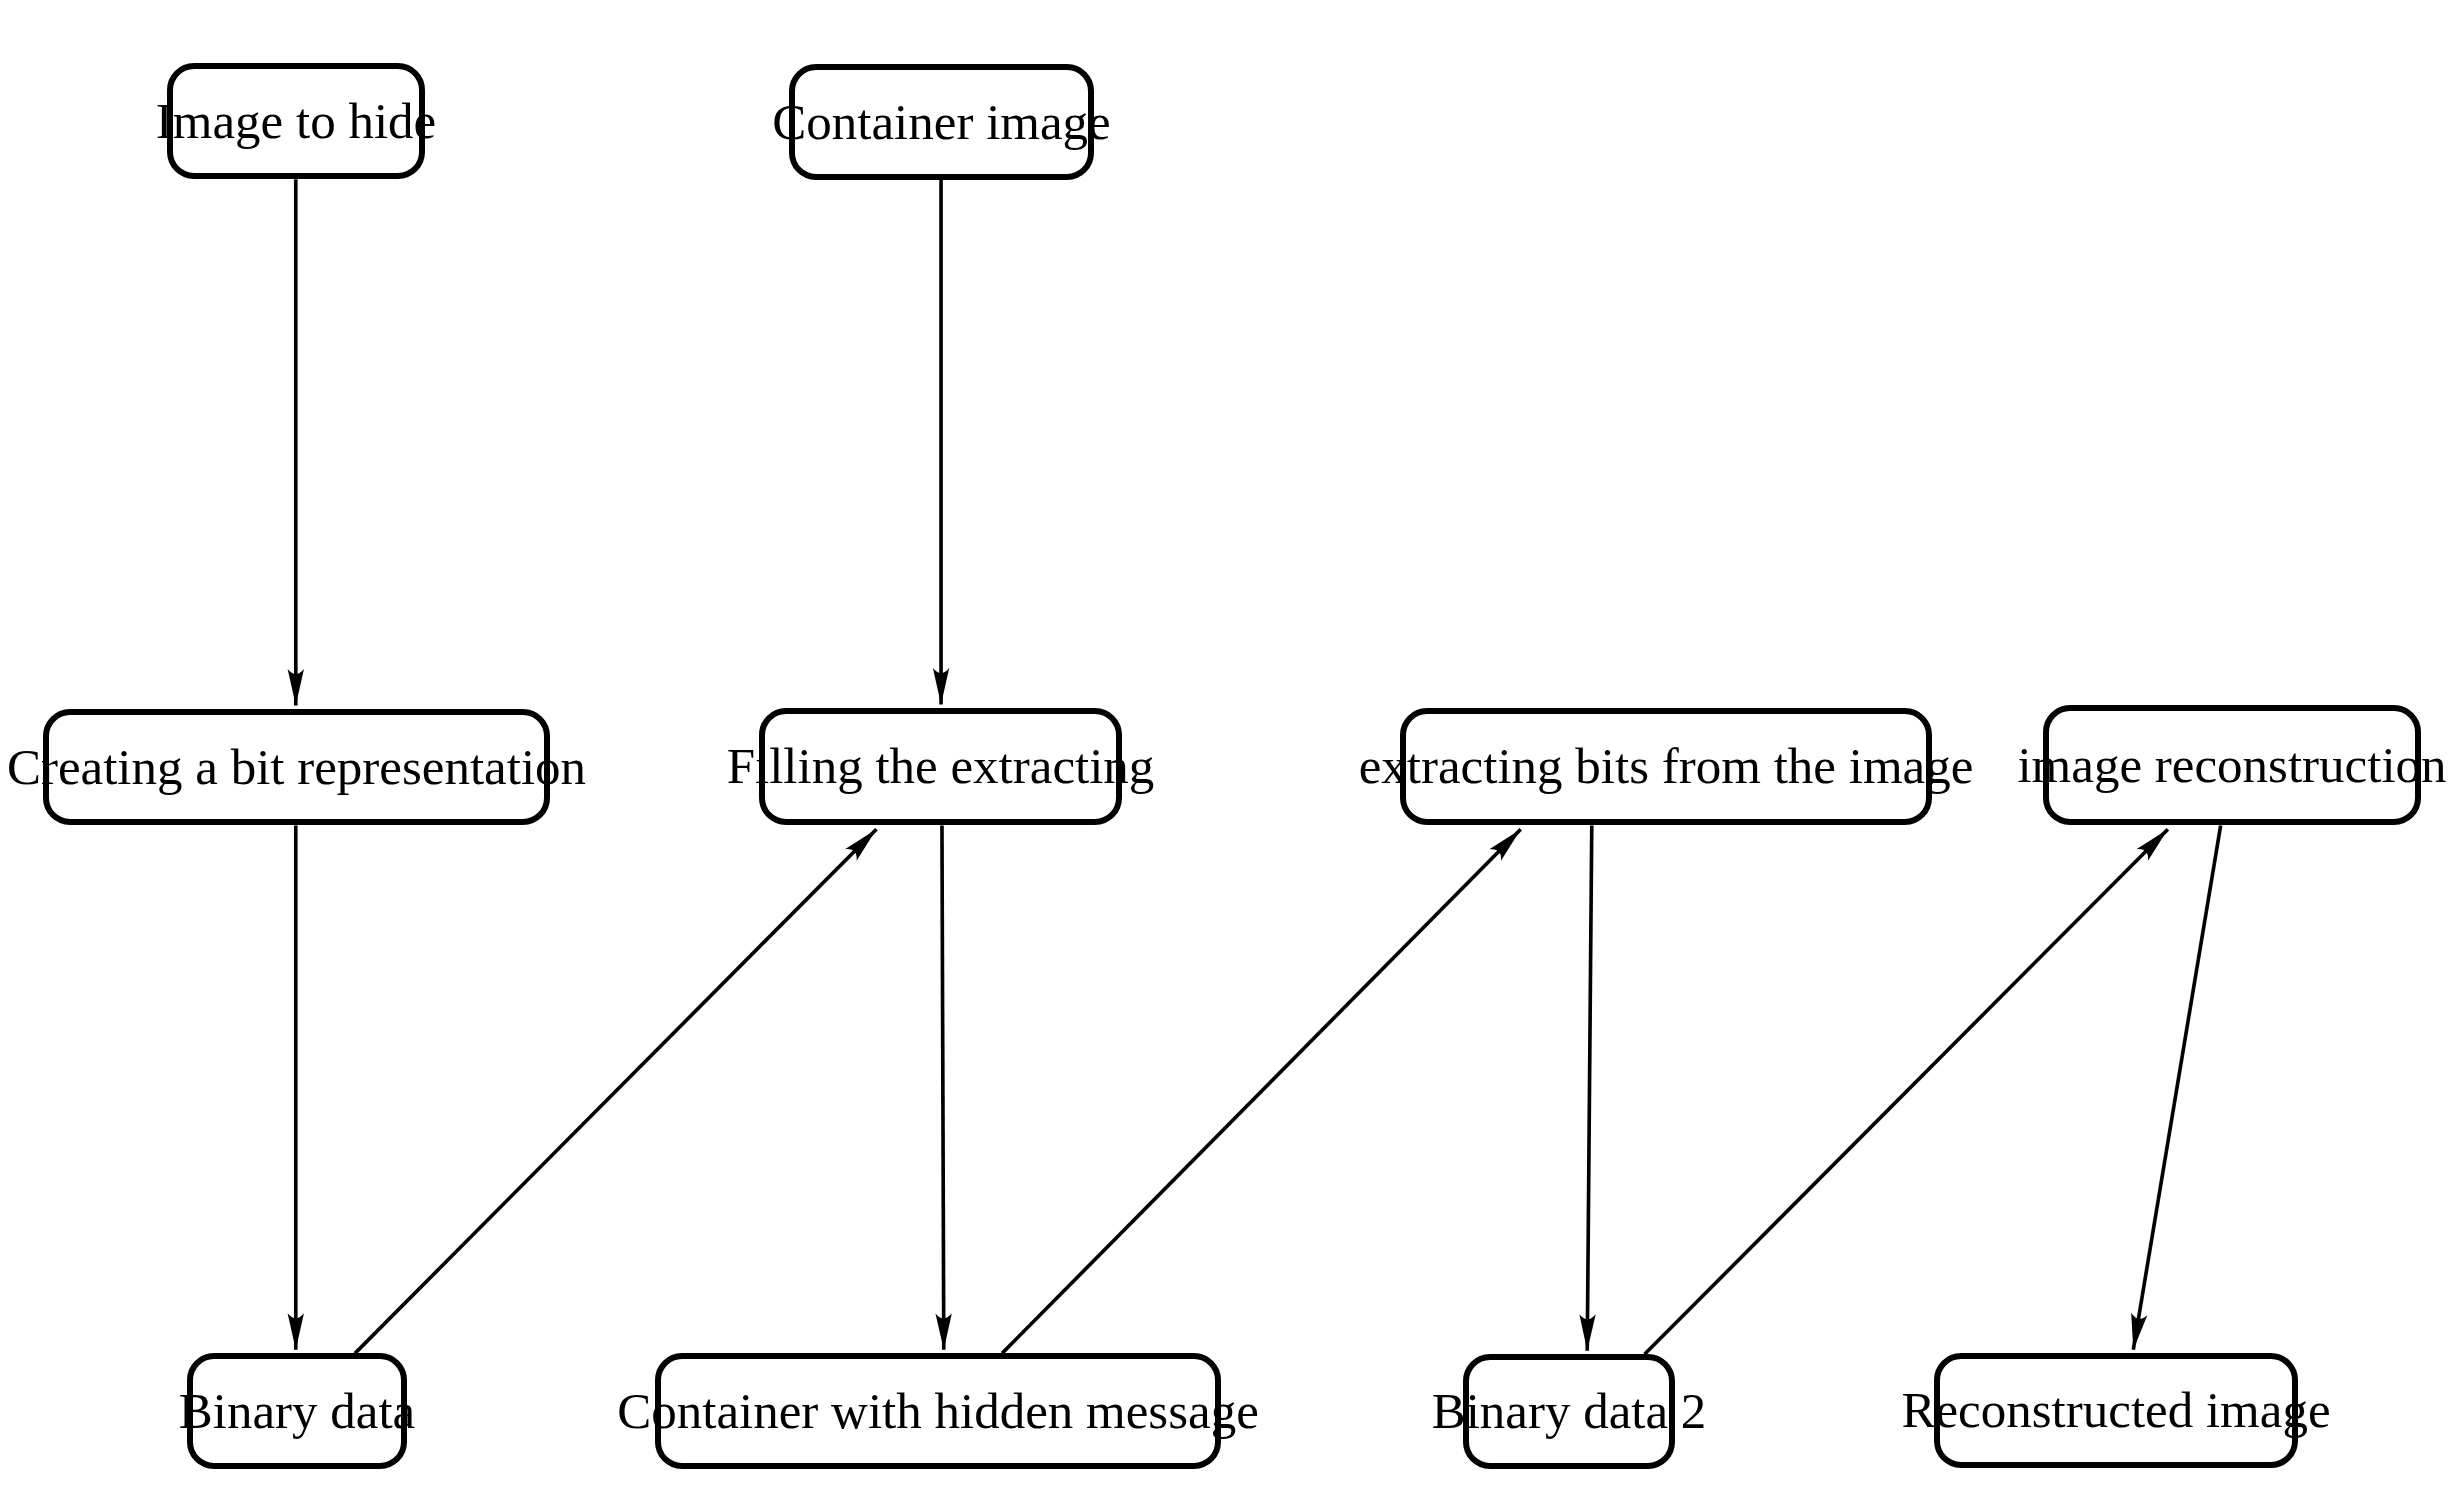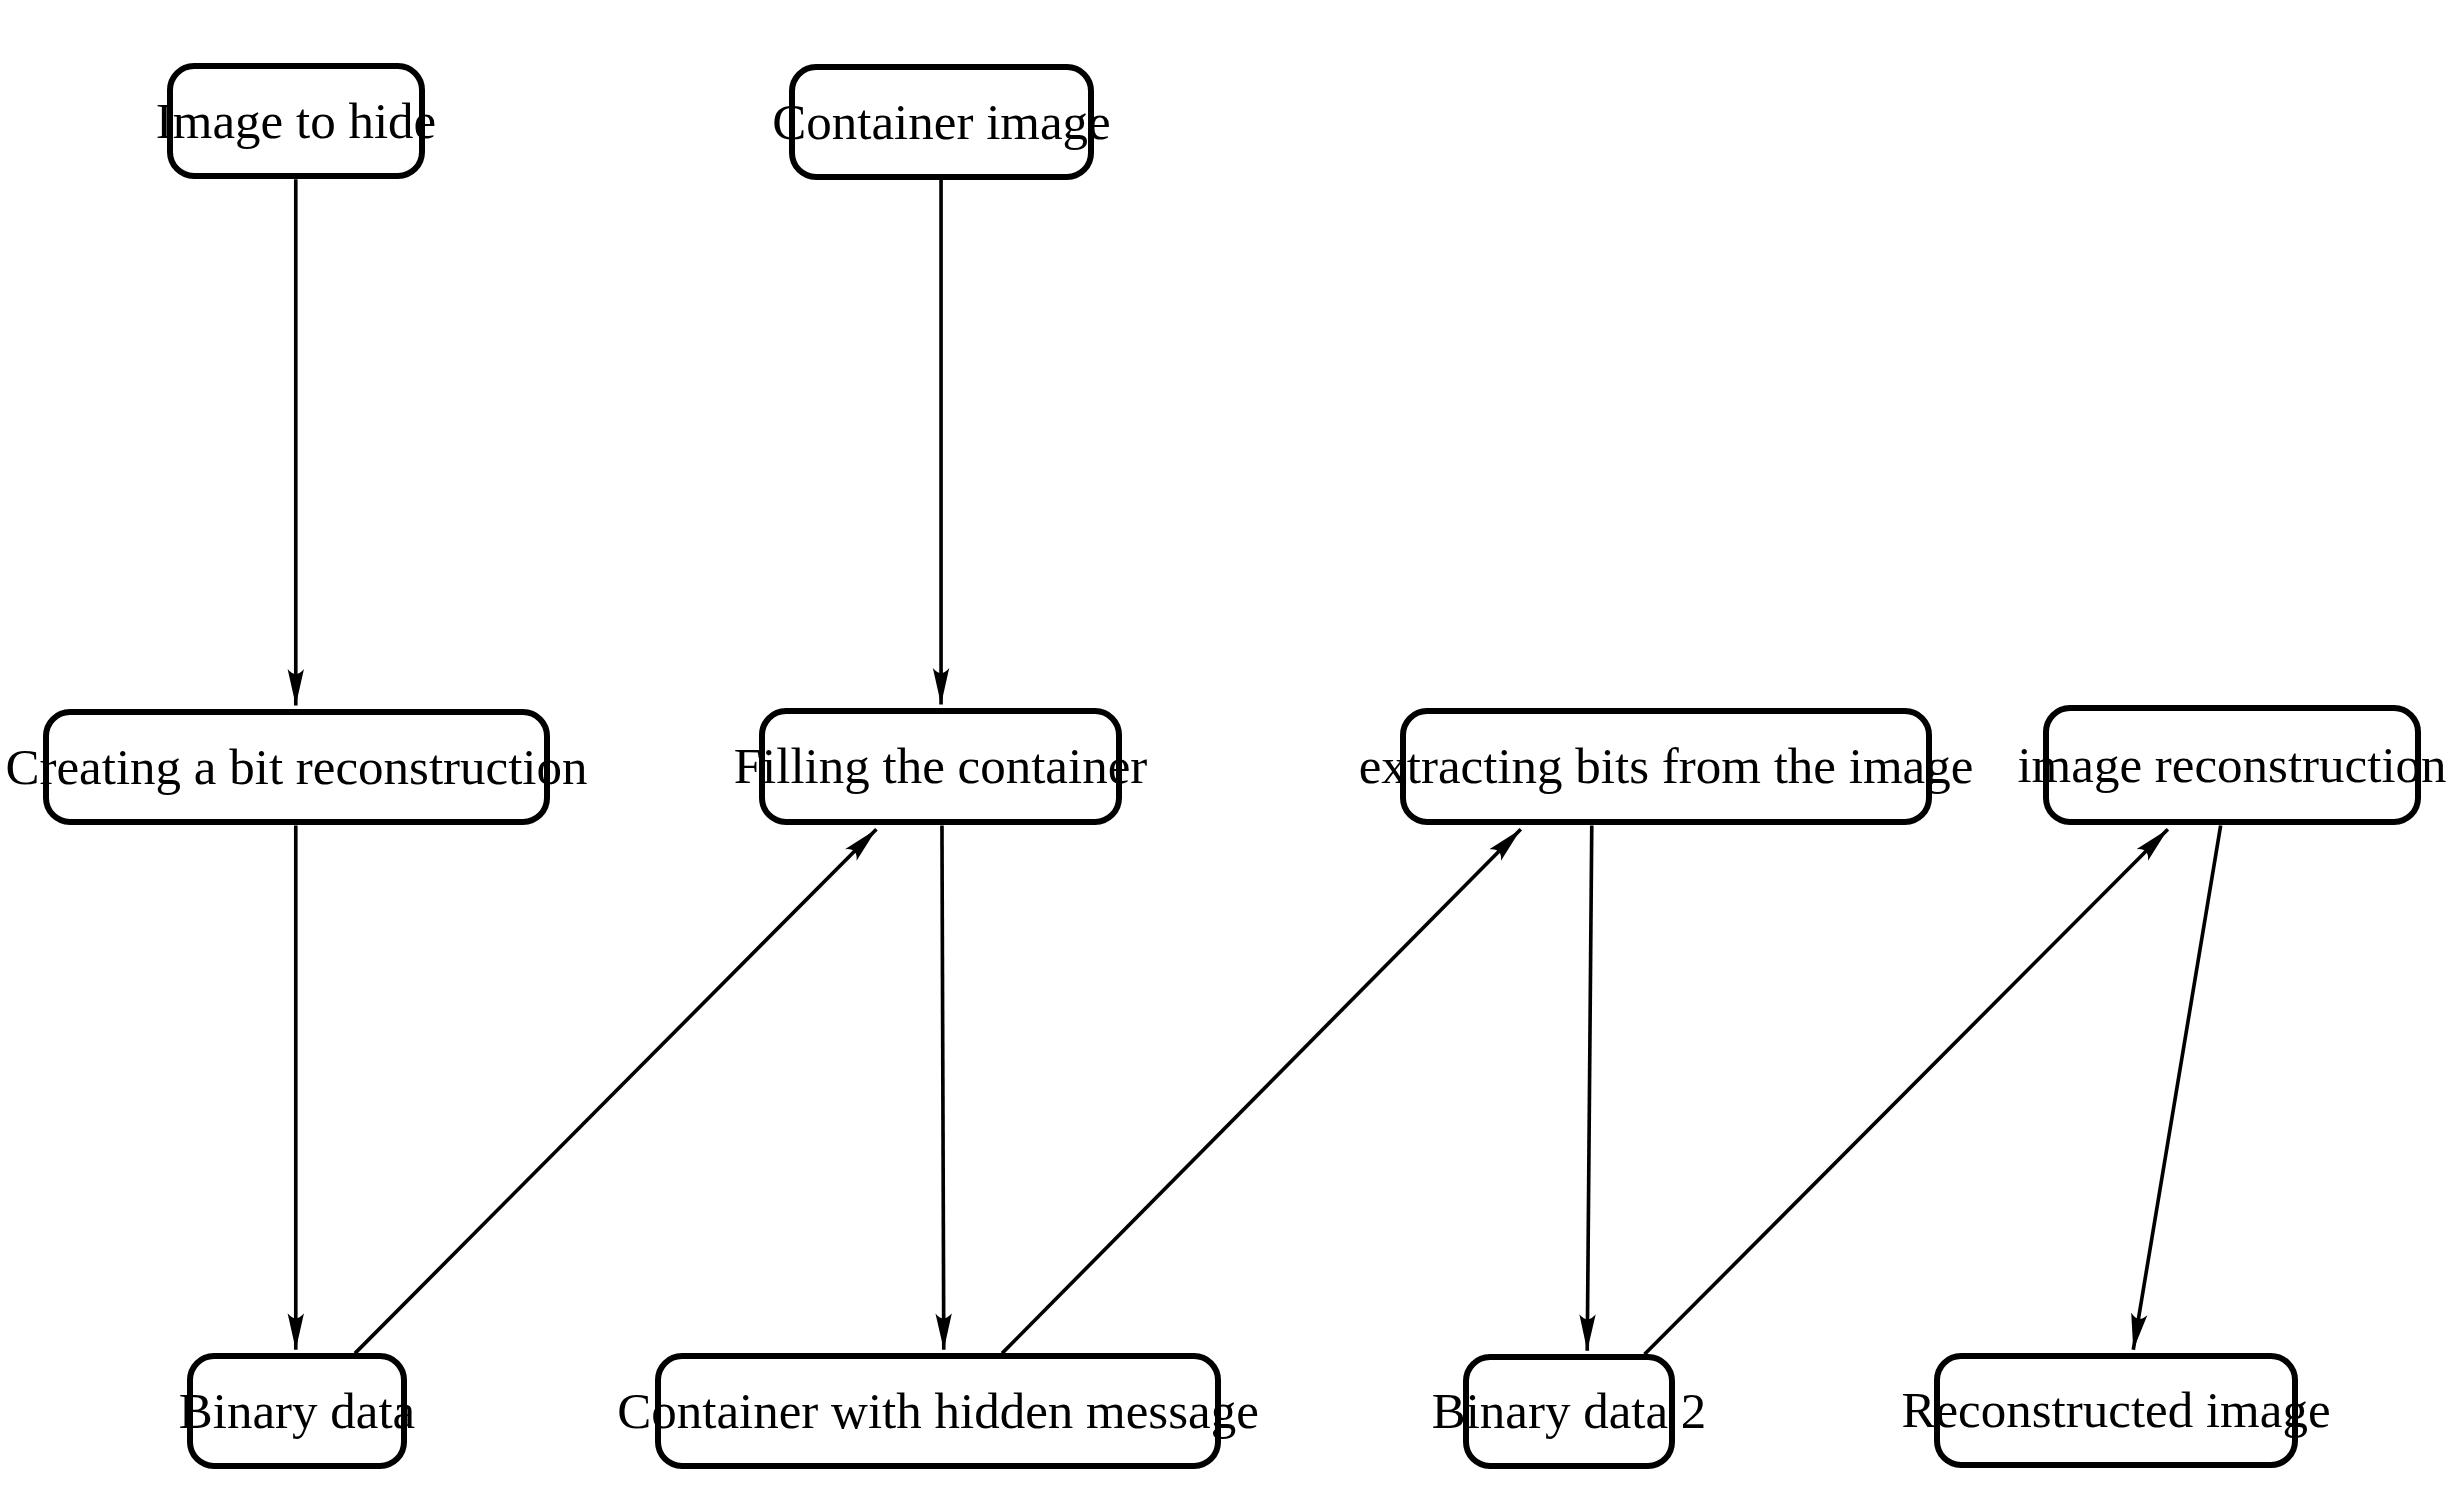--- a/index.html
+++ b/index.html
@@ -62,22 +62,22 @@
         <line class="edge-line" x1="1035" y1="907" x2="1037" y2="1483" stroke="#000000" stroke-width="4" marker-end="url(#arrowhead)"></line>
         <line class="edge-line" x1="1101" y1="1487" x2="1671" y2="911" stroke="#000000" stroke-width="4" marker-end="url(#arrowhead)"></line>
         <line class="edge-line" x1="1749" y1="907" x2="1744" y2="1484" stroke="#000000" stroke-width="4" marker-end="url(#arrowhead)"></line>
         <line class="edge-line" x1="1807" y1="1488" x2="2382" y2="911" stroke="#000000" stroke-width="4" marker-end="url(#arrowhead)"></line>
         <line class="edge-line" x1="2440" y1="907" x2="2344" y2="1483" stroke="#000000" stroke-width="4" marker-end="url(#arrowhead)"></line>
       </g>
   </svg>
   <div id="nodes-layer">
       <div class="node" style="left: 167px; top: 63px; width: 258px; height: 116px; border-color: rgb(0, 0, 0); background: rgb(255, 255, 255);">Image to hide</div>
       <div class="node" style="left: 789px; top: 64px; width: 305px; height: 116px; border-color: rgb(0, 0, 0); background: rgb(255, 255, 255);">Container image</div>
-      <div class="node" style="left: 43px; top: 709px; width: 507px; height: 116px; border-color: rgb(0, 0, 0); background: rgb(255, 255, 255);">Creating a bit reconstruction</div>
-      <div class="node" style="left: 759px; top: 708px; width: 363px; height: 117px; border-color: rgb(0, 0, 0); background: rgb(255, 255, 255);">Filling the container</div>
+      <div class="node" style="left: 43px; top: 709px; width: 507px; height: 116px; border-color: rgb(0, 0, 0); background: rgb(255, 255, 255);">Creating a bit representation</div>
+      <div class="node" style="left: 759px; top: 708px; width: 363px; height: 117px; border-color: rgb(0, 0, 0); background: rgb(255, 255, 255);">Filling the extracting</div>
       <div class="node" style="left: 1400px; top: 708px; width: 532px; height: 117px; border-color: rgb(0, 0, 0); background: rgb(255, 255, 255);">extracting bits from the image</div>
       <div class="node" style="left: 2043px; top: 705px; width: 378px; height: 120px; border-color: rgb(0, 0, 0); background: rgb(255, 255, 255);">image reconstruction</div>
       <div class="node" style="left: 187px; top: 1353px; width: 220px; height: 116px; border-color: rgb(0, 0, 0); background: rgb(255, 255, 255);">Binary data</div>
       <div class="node" style="left: 655px; top: 1353px; width: 566px; height: 116px; border-color: rgb(0, 0, 0); background: rgb(255, 255, 255);">Container with hidden message</div>
       <div class="node" style="left: 1463px; top: 1354px; width: 212px; height: 115px; border-color: rgb(0, 0, 0); background: rgb(255, 255, 255);">Binary data 2</div>
       <div class="node" style="left: 1934px; top: 1353px; width: 364px; height: 115px; border-color: rgb(0, 0, 0); background: rgb(255, 255, 255);">Reconstructed image</div>
     </div>
 </div>
 
 

